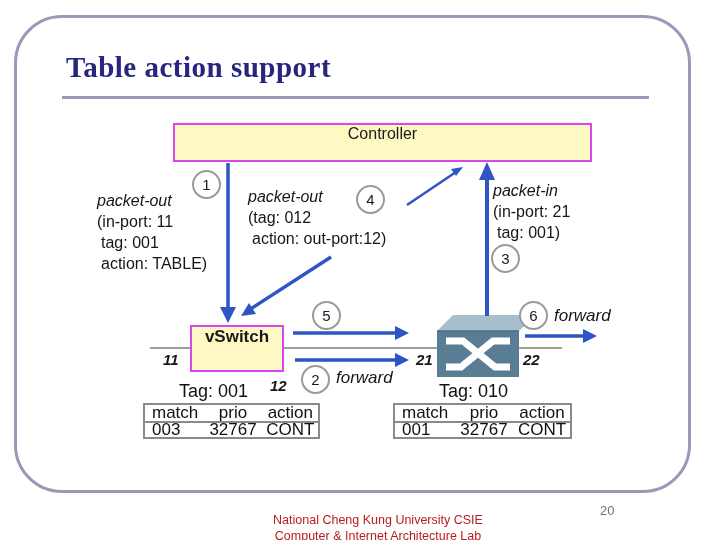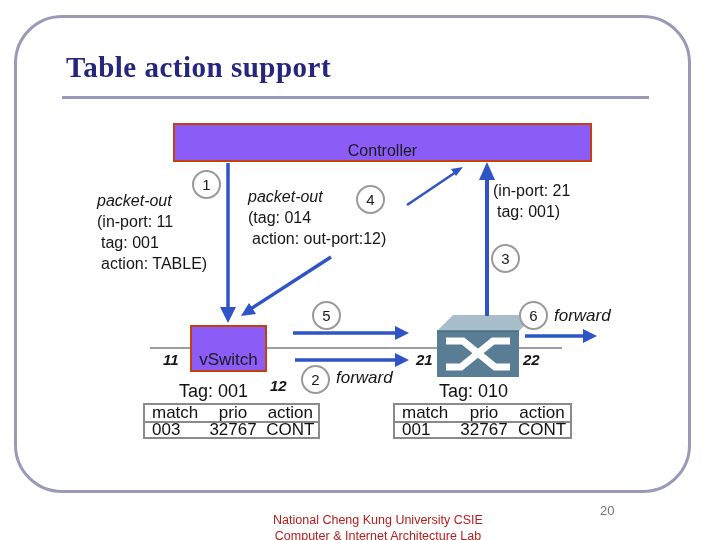--- a/index.html
+++ b/index.html
@@ -10,24 +10,24 @@
 
   .frame { left:14px; top:15px; width:677px; height:478px;
            border:3px solid #9a9ab8; border-radius:48px; background:transparent; }
 
   .title { left:66px; top:51px; font-family:"Liberation Serif", serif;
            font-weight:bold; font-size:29px; color:#26267e; letter-spacing:0.5px; }
   .title-rule { left:62px; top:96px; width:587px; height:3px; background:#9a9ab8; }
 
   .overlay { left:0; top:0; width:720px; height:540px; pointer-events:none; }
 
-  .box { background:#8b5cf6; border:2px solid #c2410c; color:#1a1a1a;
-         display:flex; align-items:flex-end; justify-content:center; }
+  .box { background:#fef9c3; border:2px solid #d946ef; color:#1a1a1a;
+         display:flex; align-items:flex-start; justify-content:center; }
   .controller { left:173px; top:123px; width:419px; height:39px; font-size:16px; }
-  .vswitch { left:190px; top:325px; width:77px; height:47px; font-size:17px; }
+  .vswitch { left:190px; top:325px; width:94px; height:47px; font-size:17px;font-weight:bold; }
 
   .circle { width:29px; height:29px; border:2px solid #9a9a9a; border-radius:50%;
             background:#fff; color:#1a1a1a; font-size:15px;
             display:flex; align-items:center; justify-content:center; }
 
   .tblock { color:#161616; font-size:16px; line-height:21px; white-space:nowrap; }
   .tblock .ttl { font-style:italic; }
   .indent { padding-left:4px; }
 
   .port { color:#161616; font-size:15px; font-style:italic; font-weight:bold; }
@@ -120,25 +120,26 @@
 
   <div class="abs tblock" style="left:97px;top:190px;">
     <div class="ttl">packet-out</div>
     <div>(in-port: 11</div>
     <div class="indent">tag: 001</div>
     <div class="indent">action: TABLE)</div>
   </div>
 
   <div class="abs tblock" style="left:248px;top:186px;">
     <div class="ttl">packet-out</div>
-    <div>(tag: 014</div>
+    <div>(tag: 012</div>
     <div class="indent">action: out-port:12)</div>
   </div>
 
   <div class="abs tblock" style="left:493px;top:180px;">
+    <div class="ttl">packet-in</div>
     <div>(in-port: 21</div>
     <div class="indent">tag: 001)</div>
   </div>
 
   <div class="abs port" style="left:163px;top:351px;">11</div>
   <div class="abs port" style="left:270px;top:351px;margin-top:26px;">12</div>
   <div class="abs port" style="left:416px;top:351px;">21</div>
   <div class="abs port" style="left:523px;top:351px;">22</div>
 
   <div class="abs fwd" style="left:336px;top:368px;">forward</div>

